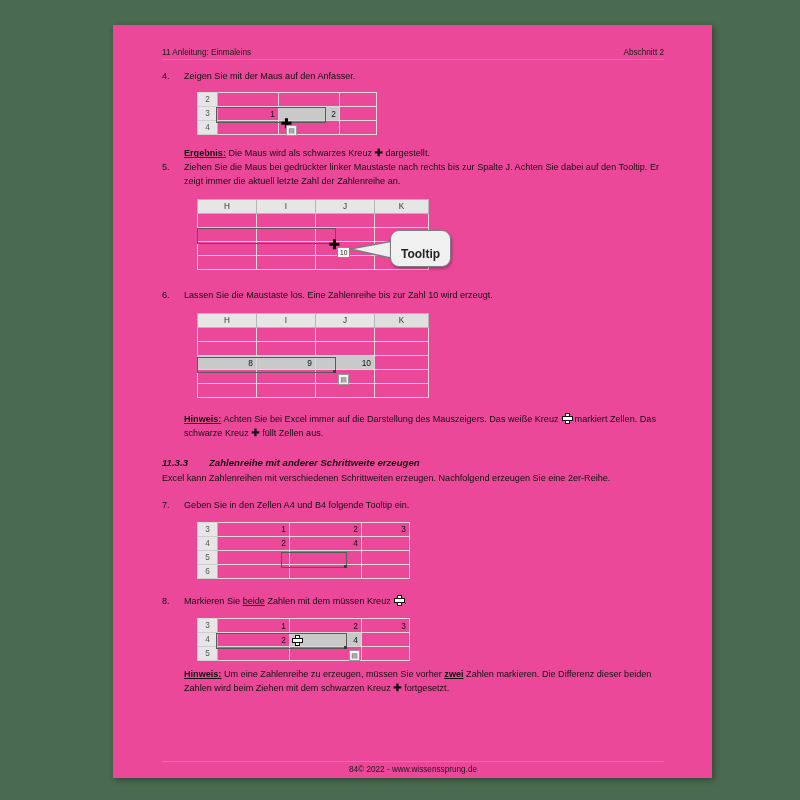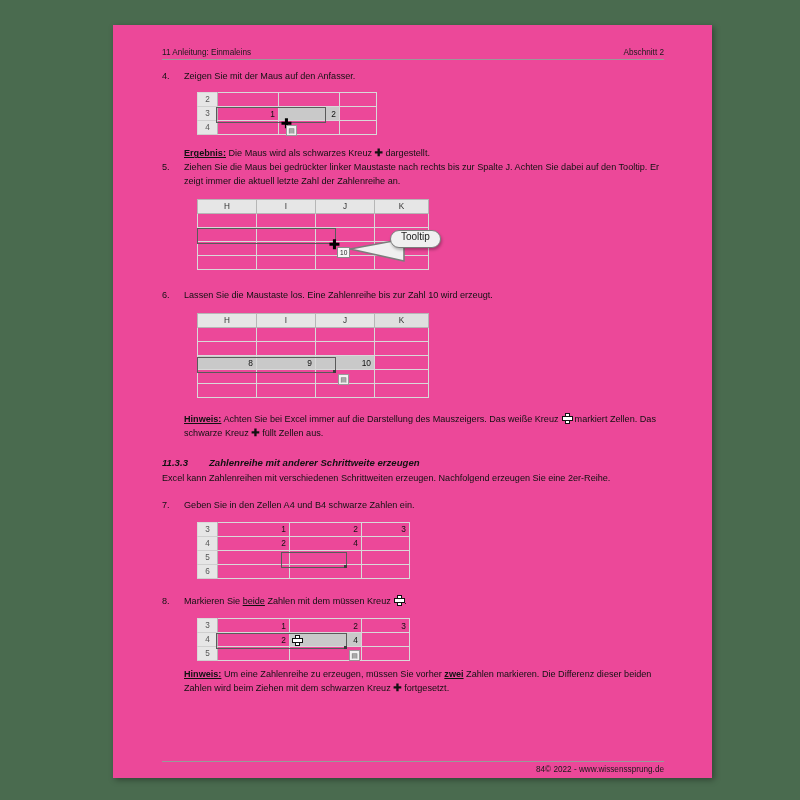--- a/index.html
+++ b/index.html
@@ -17,21 +17,21 @@
   .inner{position:absolute;left:49px;top:23px;width:502px;}
 
   
   .runhead{
     display:flex;justify-content:space-between;align-items:flex-end;
     font-size:8.2px;color:#1a1a1a;padding-bottom:2px;
     border-bottom:1px solid #9a9a9a;
   }
   .runfoot{
     position:absolute;left:49px;top:736px;width:502px;
-    display:flex;justify-content:flex-end;align-items:flex-start;
+    display:flex;justify-content:center;align-items:flex-start;
     font-size:8.2px;color:#1a1a1a;padding-top:3px;
     border-top:1px solid #9a9a9a;
   }
 
   
   .step{display:flex;margin-top:10px;font-size:9.1px;line-height:13.2px;color:#111;}
   .step .num{width:22px;flex:none;}
   .step .txt{flex:1;}
   .note{font-size:9.1px;line-height:13.2px;color:#111;margin-left:22px;}
   .note u{text-decoration:underline;font-weight:bold;}
@@ -77,22 +77,22 @@
   .handle{position:absolute;width:3px;height:3px;background:#3d3d3d;}
   .blackcross{position:absolute;color:#000;font-size:13px;line-height:8px;font-weight:bold;}
   .fillbtn{
     position:absolute;width:11px;height:11px;background:#f2f2f2;
     border:1px solid #9a9a9a;box-sizing:border-box;
     font-size:7px;color:#666;line-height:9px;text-align:center;
   }
   .wrap{position:relative;}
   .tipbox{
     position:absolute;background:#f0f0f0;border:1.6px solid #7d7d7d;
-    border-radius:9px;font-size:10px;color:#222;
-    padding:0 10px 5px 10px;box-shadow:1px 2px 3px rgba(0,0,0,.28);
+    border-radius:9px;font-size:12px;color:#222;
+    padding:16px 10px 5px 10px;box-shadow:1px 2px 3px rgba(0,0,0,.28);font-weight:bold;
   }
   .tipnum{
     position:absolute;background:#f7f7f7;border:1px solid #8a8a8a;
     font-size:6.6px;color:#222;padding:0 2px;line-height:9px;
   }
 </style>
 </head>
 <body>
 
 <div id="page">
@@ -246,21 +246,21 @@
       <b class="bu">Hinweis:</b><span> Achten Sie bei Excel immer auf die Darstellung des Mauszeigers. Das weiße Kreuz </span><span class="xcross"></span><span> markiert Zellen. Das schwarze Kreuz </span><span class="kreuz-b">✚</span><span> füllt Zellen aus.</span>
     </div>
 
     <h3 class="sec">
       <span class="no">11.3.3</span><span>Zahlenreihe mit anderer Schrittweite erzeugen</span>
     </h3>
     <div class="para">Excel kann Zahlenreihen mit verschiedenen Schrittweiten erzeugen. Nachfolgend erzeugen Sie eine 2er-Reihe.</div>
 
     <div class="step" style="margin-top:13px;">
       <span class="num">7.</span>
-      <span class="txt">Geben Sie in den Zellen A4 und B4 schwarze Zahlen ein.</span>
+      <span class="txt">Geben Sie in den Zellen A4 und B4 folgende Tooltip ein.</span>
     </div>
 
     <div class="wrap" style="margin-top:10px;height:62px;">
       <table class="xl" style="width:213px;">
         <tbody>
             <tr>
           <td class="rh" style="width:19px;">3</td>
           <td style="width:65px;">1</td>
           <td style="width:65px;">2</td>
           <td>3</td>

